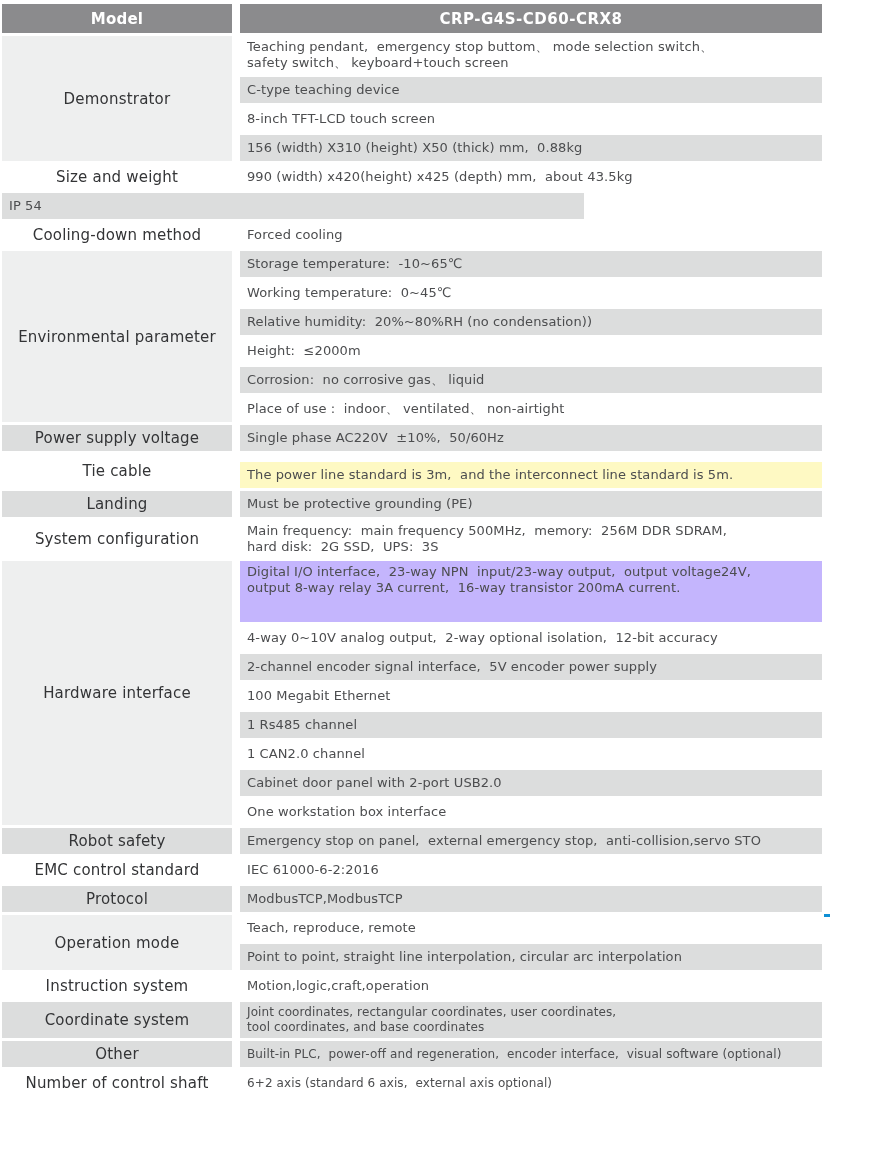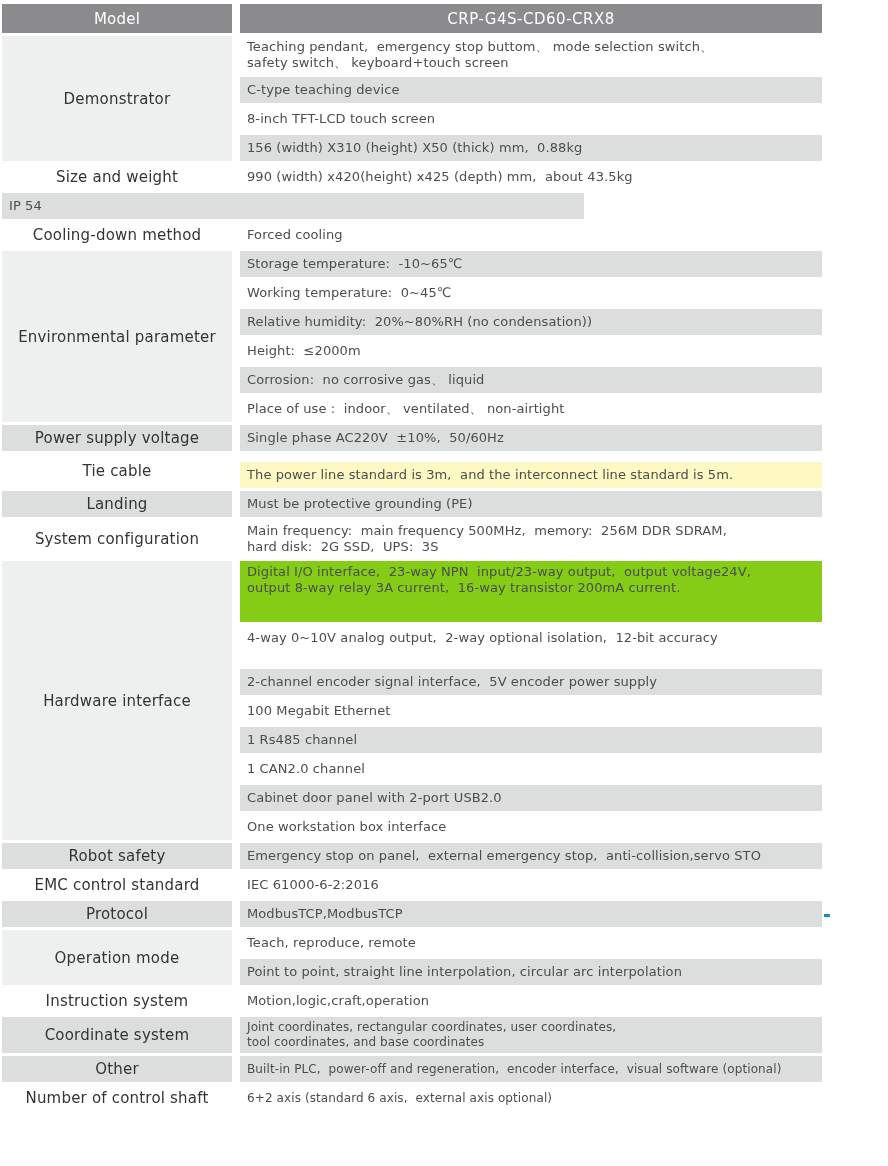--- a/index.html
+++ b/index.html
@@ -23,21 +23,21 @@
     text-align: center;
     font-size: 15px;
     color: #333436;
     letter-spacing: 0.2px;
     box-sizing: border-box;
     padding: 2px 4px;
   }
   .header-cell {
     background: #8b8b8d;
     color: #ffffff;
-    font-weight: normal;
+    font-weight: bold;
     min-height: 27px;
     height: 29px;
   }
   .header-value {
     width: 582px; min-width: 582px;
     display: flex; align-items: center; justify-content: center;
     font-size: 15px;
     letter-spacing: 0.5px;
     box-sizing: border-box;
   }
@@ -145,24 +145,24 @@
     <div class="left-cell" style="background: rgb(255, 255, 255);">System configuration</div>
     <div class="vrows">
           <div class="vrow" style="background: rgb(255, 255, 255);">Main frequency:  main frequency 500MHz,  memory:  256M DDR SDRAM,
 hard disk:  2G SSD,  UPS:  3S</div>
         </div>
   </div>
 
   <div class="group">
     <div class="left-cell" style="background: rgb(238, 239, 239);">Hardware interface</div>
     <div class="vrows">
-          <div class="vrow" style="background: #84cc16;">Digital I/O interface,  23-way NPN  input/23-way output,  output voltage24V,
+          <div class="vrow" style="background: #c4b5fd;">Digital I/O interface,  23-way NPN  input/23-way output,  output voltage24V,
 output 8-way relay 3A current,  16-way transistor 200mA current.</div>
           <div class="vrow" style="background: rgb(255, 255, 255);">4-way 0~10V analog output,  2-way optional isolation,  12-bit accuracy</div>
-          <div class="vrow" style="background: rgb(220, 221, 221); margin-top: 15px;">2-channel encoder signal interface,  5V encoder power supply</div>
+          <div class="vrow" style="background: rgb(220, 221, 221);">2-channel encoder signal interface,  5V encoder power supply</div>
           <div class="vrow" style="background: rgb(255, 255, 255);">100 Megabit Ethernet</div>
           <div class="vrow" style="background: rgb(220, 221, 221);">1 Rs485 channel</div>
           <div class="vrow" style="background: rgb(255, 255, 255);">1 CAN2.0 channel</div>
           <div class="vrow" style="background: rgb(220, 221, 221);">Cabinet door panel with 2-port USB2.0</div>
           <div class="vrow" style="background: rgb(255, 255, 255);">One workstation box interface</div>
         </div>
   </div>
 
   <div class="group">
     <div class="left-cell" style="background: rgb(220, 221, 221);">Robot safety</div>

